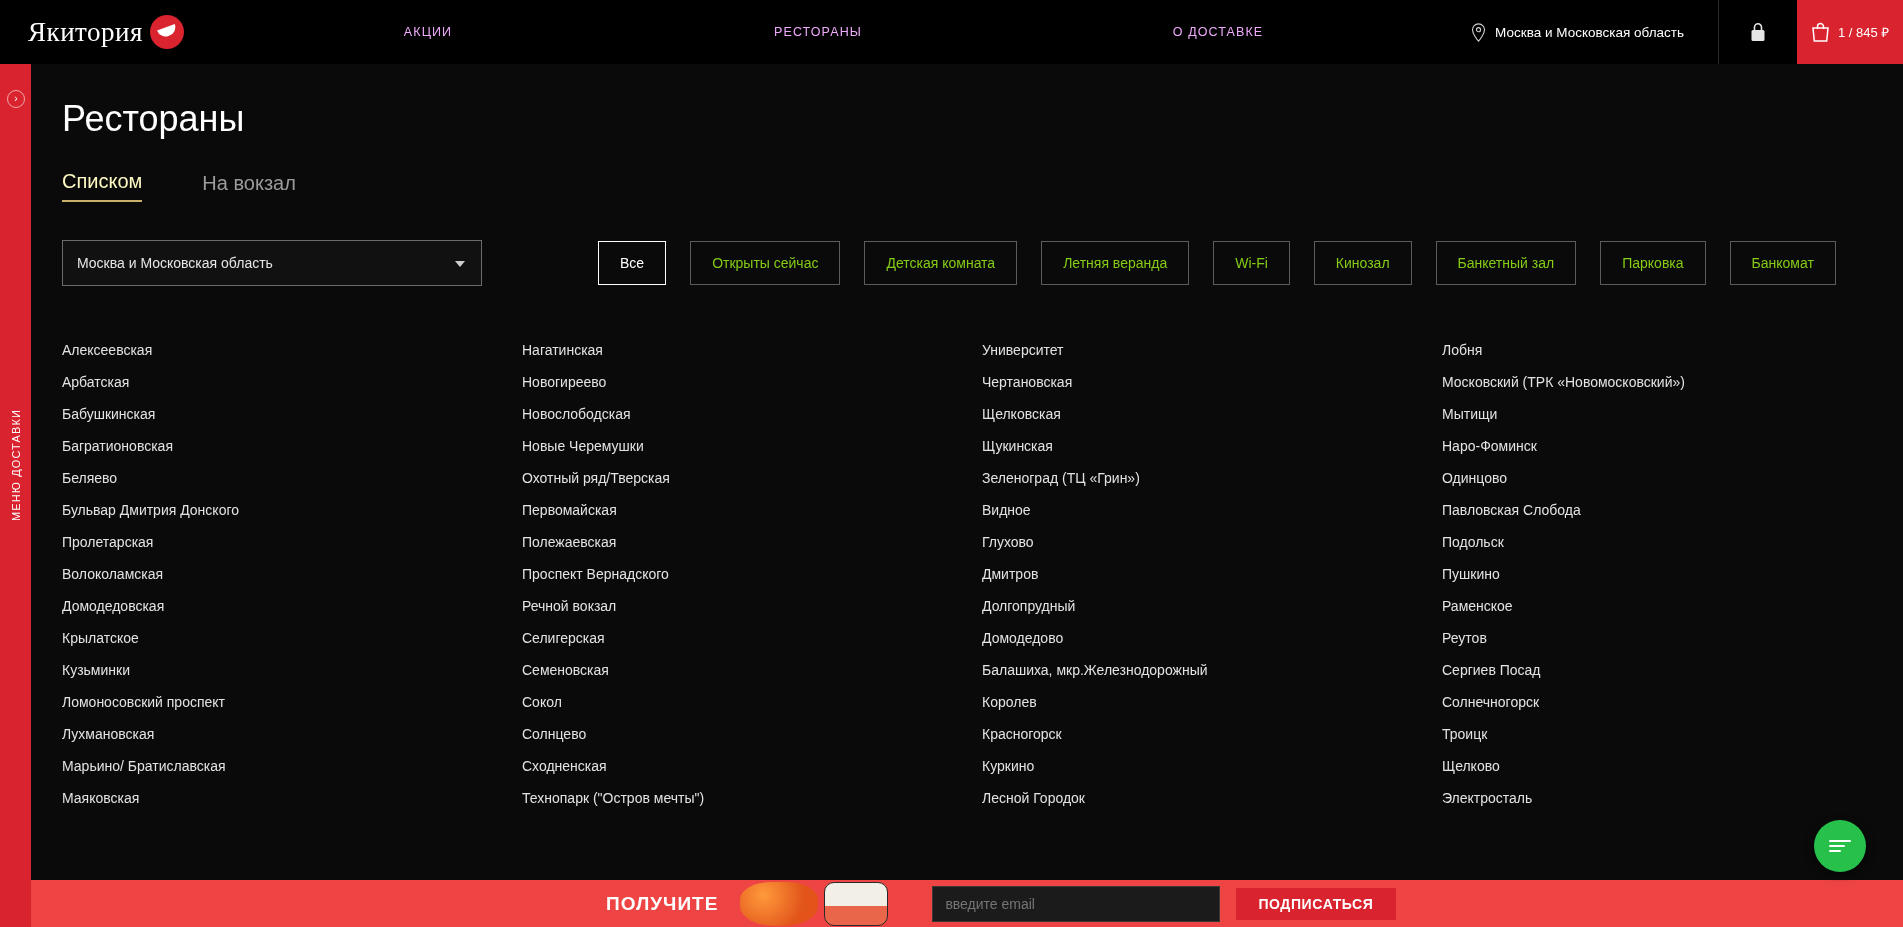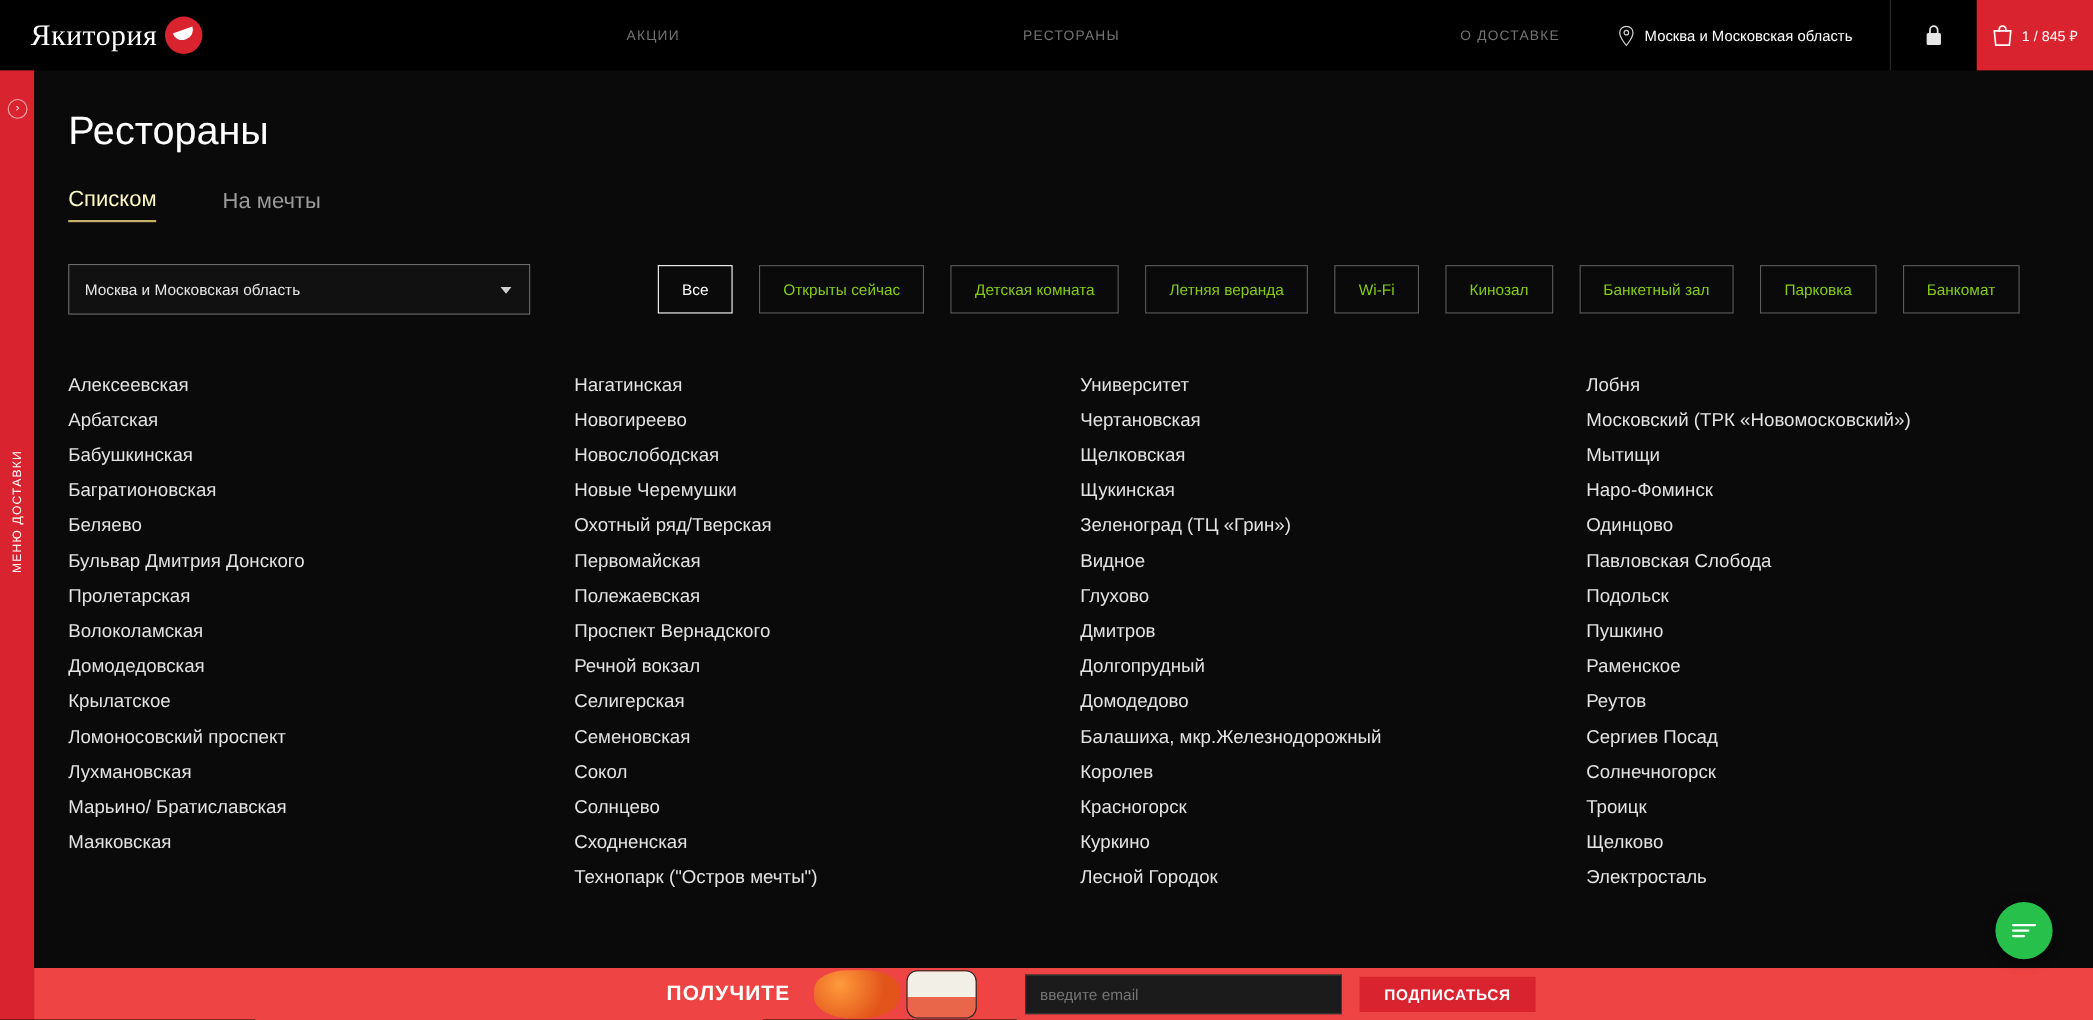--- a/index.html
+++ b/index.html
@@ -35,23 +35,23 @@
   .logo-mark:after {
     content: ""; position: absolute; left: 8px; top: 12px;
     width: 19px; height: 9px; border-radius: 0 0 12px 12px;
     background: #fff; transform: rotate(-20deg);
   }
   .nav {
     display: flex; align-items: center;
     flex: 1; height: 100%;
   }
   .nav-item {
-    color: #737373; font-size: 12.5px; letter-spacing: 1.1px;
+    color: #f0abfc; font-size: 12.5px; letter-spacing: 1.1px;
     text-transform: uppercase; cursor: pointer;
-    text-align: right;
+    text-align: center;
   }
   .nav-item.n1 { width: 380px; }
   .nav-item.n2 { width: 400px; }
   .nav-item.n3 { width: 400px; }
 
   .city-sel {
     display: flex; align-items: center; gap: 9px;
     color: #fff; font-size: 13.5px; cursor: pointer;
     margin-left: 30px;
   }
@@ -127,21 +127,21 @@
   .chip.active { border-color: #fff; color: #fff; }
 
   
   .grid {
     margin: 48px 0 0 31px; display: grid;
     grid-template-columns: 460px 460px 460px 460px;
     column-gap: 0; row-gap: 0;
   }
   .grid-col { display: flex; flex-direction: column; }
   .metro-item {
-    color: #e3e3e3; font-size: 17px; line-height: 32px;
+    color: #e3e3e3; font-size: 14px; line-height: 32px;
     cursor: pointer; white-space: nowrap;
   }
 
   
   .promo {
     position: absolute; left: 31px; top: 880px;
     width: 1872px; height: 47px; background: #ef4444;
     display: flex; align-items: center; overflow: hidden;
   }
   .promo-text {
@@ -234,21 +234,21 @@
   <div class="rail-toggle">›</div>
   <div class="rail-label">МЕНЮ ДОСТАВКИ</div>
 </div>
 
 <div class="main">
 
   <h1 class="page-title">Рестораны</h1>
 
   <div class="tabs">
     <div class="tab active">Списком</div>
-    <div class="tab">На мечты</div>
+    <div class="tab">На вокзал</div>
   </div>
 
   <div class="controls">
     <div class="select-box">
       <span>Москва и Московская область</span>
       <span class="select-caret"></span>
     </div>
 
     <div class="chips">
       <div class="chip active">Все</div>
@@ -269,20 +269,21 @@
       <div class="metro-item">Алексеевская</div>
       <div class="metro-item">Арбатская</div>
       <div class="metro-item">Бабушкинская</div>
       <div class="metro-item">Багратионовская</div>
       <div class="metro-item">Беляево</div>
       <div class="metro-item">Бульвар Дмитрия Донского</div>
       <div class="metro-item">Пролетарская</div>
       <div class="metro-item">Волоколамская</div>
       <div class="metro-item">Домодедовская</div>
       <div class="metro-item">Крылатское</div>
+      <div class="metro-item">Кузьминки</div>
       <div class="metro-item">Ломоносовский проспект</div>
       <div class="metro-item">Лухмановская</div>
       <div class="metro-item">Марьино/ Братиславская</div>
       <div class="metro-item">Маяковская</div>
     </div>
 
     <div class="grid-col">
       <div class="metro-item">Нагатинская</div>
       <div class="metro-item">Новогиреево</div>
       <div class="metro-item">Новослободская</div>

